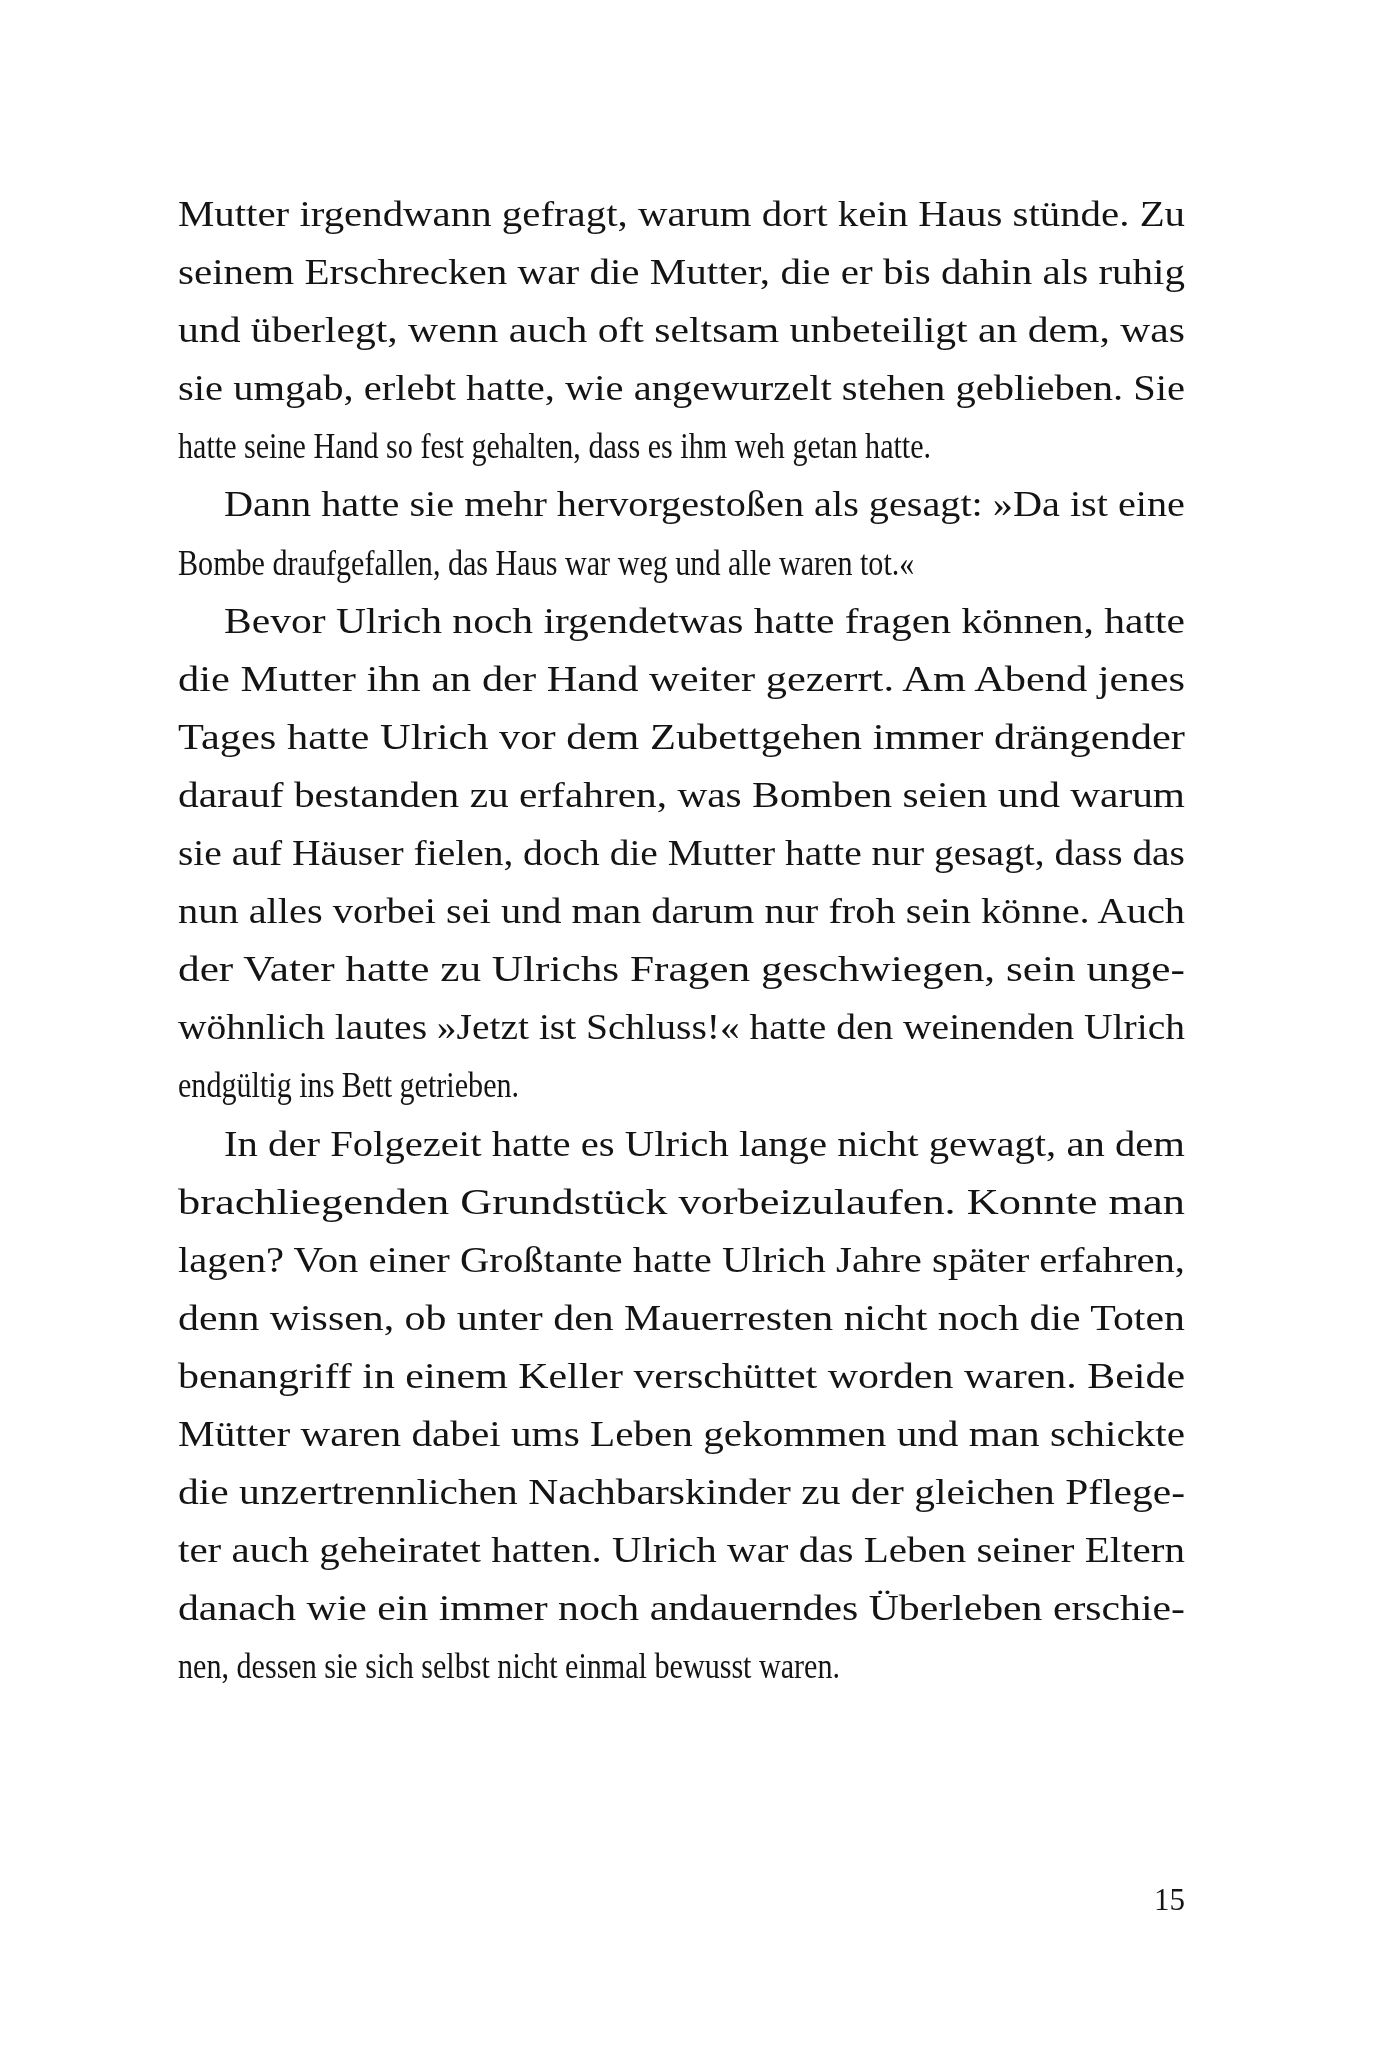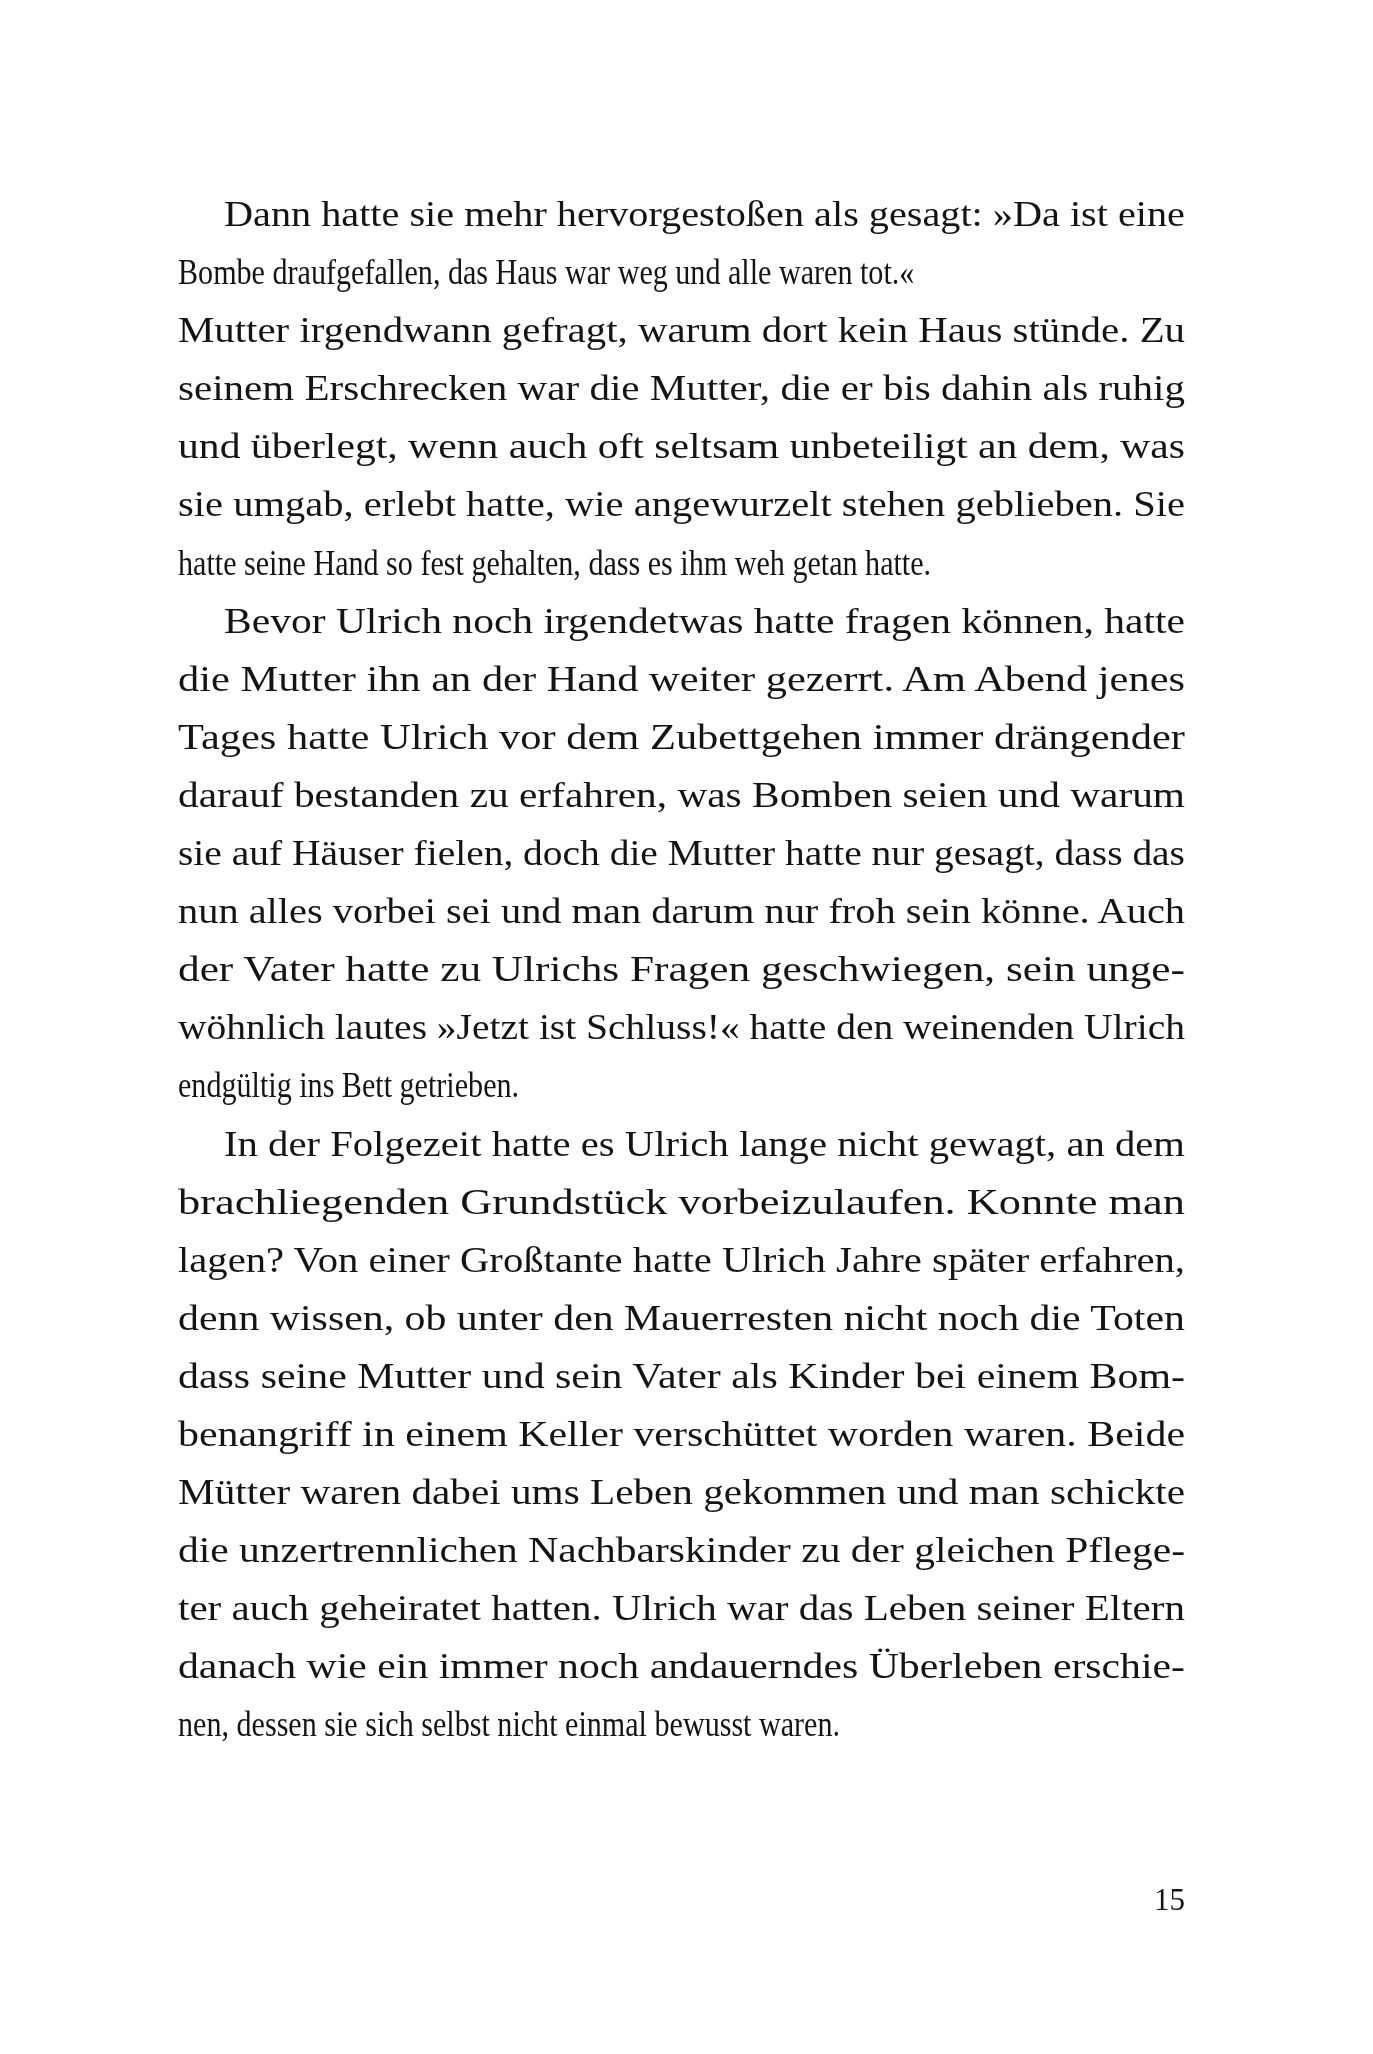--- a/index.html
+++ b/index.html
@@ -52,50 +52,49 @@
     color: #141414;
   }
 </style>
 </head>
 <body>
 
 <div class="page">
   <div class="text-block">
 
     <div>
-      <div class="line"><span class="inner" style="margin-left: 46px; transform: scaleX(1.1492);">Dann hatte sie mehr hervorgestoßen als gesagt: »Da ist eine</span></div>
-      <div class="line"><span class="inner" style="margin-left: 0px; transform: scaleX(0.86);">Bombe draufgefallen, das Haus war weg und alle waren tot.«</span></div>
-    </div>
-
-    <div>
       <div class="line"><span class="inner" style="margin-left: 0px; transform: scaleX(1.1676);">Mutter irgendwann gefragt, warum dort kein Haus stünde. Zu</span></div>
       <div class="line"><span class="inner" style="margin-left: 0px; transform: scaleX(1.1727);">seinem Erschrecken war die Mutter, die er bis dahin als ruhig</span></div>
       <div class="line"><span class="inner" style="margin-left: 0px; transform: scaleX(1.1895);">und überlegt, wenn auch oft seltsam unbeteiligt an dem, was</span></div>
       <div class="line"><span class="inner" style="margin-left: 0px; transform: scaleX(1.1577);">sie umgab, erlebt hatte, wie angewurzelt stehen geblieben. Sie</span></div>
       <div class="line"><span class="inner" style="margin-left: 0px; transform: scaleX(0.86);">hatte seine Hand so fest gehalten, dass es ihm weh getan hatte.</span></div>
+    </div>
+
+    <div>
+      <div class="line"><span class="inner" style="margin-left: 46px; transform: scaleX(1.1492);">Dann hatte sie mehr hervorgestoßen als gesagt: »Da ist eine</span></div>
+      <div class="line"><span class="inner" style="margin-left: 0px; transform: scaleX(0.86);">Bombe draufgefallen, das Haus war weg und alle waren tot.«</span></div>
     </div>
 
     <div>
       <div class="line"><span class="inner" style="margin-left: 46px; transform: scaleX(1.1866);">Bevor Ulrich noch irgendetwas hatte fragen können, hatte</span></div>
       <div class="line"><span class="inner" style="margin-left: 0px; transform: scaleX(1.2118);">die Mutter ihn an der Hand weiter gezerrt. Am Abend jenes</span></div>
       <div class="line"><span class="inner" style="margin-left: 0px; transform: scaleX(1.2126);">Tages hatte Ulrich vor dem Zubettgehen immer drängender</span></div>
       <div class="line"><span class="inner" style="margin-left: 0px; transform: scaleX(1.1815);">darauf bestanden zu erfahren, was Bomben seien und warum</span></div>
       <div class="line"><span class="inner" style="margin-left: 0px; transform: scaleX(1.1274);">sie auf Häuser fielen, doch die Mutter hatte nur gesagt, dass das</span></div>
       <div class="line"><span class="inner" style="margin-left: 0px; transform: scaleX(1.1537);">nun alles vorbei sei und man darum nur froh sein könne. Auch</span></div>
       <div class="line"><span class="inner" style="margin-left: 0px; transform: scaleX(1.2359);">der Vater hatte zu Ulrichs Fragen geschwiegen, sein unge-</span></div>
       <div class="line"><span class="inner" style="margin-left: 0px; transform: scaleX(1.1285);">wöhnlich lautes »Jetzt ist Schluss!« hatte den weinenden Ulrich</span></div>
       <div class="line"><span class="inner" style="margin-left: 0px; transform: scaleX(0.86);">endgültig ins Bett getrieben.</span></div>
     </div>
 
     <div>
       <div class="line"><span class="inner" style="margin-left: 46px; transform: scaleX(1.1619);">In der Folgezeit hatte es Ulrich lange nicht gewagt, an dem</span></div>
       <div class="line"><span class="inner" style="margin-left: 0px; transform: scaleX(1.2682);">brachliegenden Grundstück vorbeizulaufen. Konnte man</span></div>
       <div class="line"><span class="inner" style="margin-left: 0px; transform: scaleX(1.1621);">lagen? Von einer Großtante hatte Ulrich Jahre später erfahren,</span></div>
       <div class="line"><span class="inner" style="margin-left: 0px; transform: scaleX(1.1952);">denn wissen, ob unter den Mauerresten nicht noch die Toten</span></div>
-      <div class="line"><span class="inner" style="margin-left: 0px; transform: scaleX(1.1972);">dass seine Mutter und sein Vater als Kinder bei einem Bom-</span></div>
       <div class="line"><span class="inner" style="margin-left: 0px; transform: scaleX(1.1974);">benangriff in einem Keller verschüttet worden waren. Beide</span></div>
       <div class="line"><span class="inner" style="margin-left: 0px; transform: scaleX(1.1774);">Mütter waren dabei ums Leben gekommen und man schickte</span></div>
       <div class="line"><span class="inner" style="margin-left: 0px; transform: scaleX(1.1856);">die unzertrennlichen Nachbarskinder zu der gleichen Pflege-</span></div>
       <div class="line"><span class="inner" style="margin-left: 0px; transform: scaleX(1.1722);">ter auch geheiratet hatten. Ulrich war das Leben seiner Eltern</span></div>
       <div class="line"><span class="inner" style="margin-left: 0px; transform: scaleX(1.1924);">danach wie ein immer noch andauerndes Überleben erschie-</span></div>
       <div class="line"><span class="inner" style="margin-left: 0px; transform: scaleX(0.86);">nen, dessen sie sich selbst nicht einmal bewusst waren.</span></div>
     </div>
 
   </div>
 

